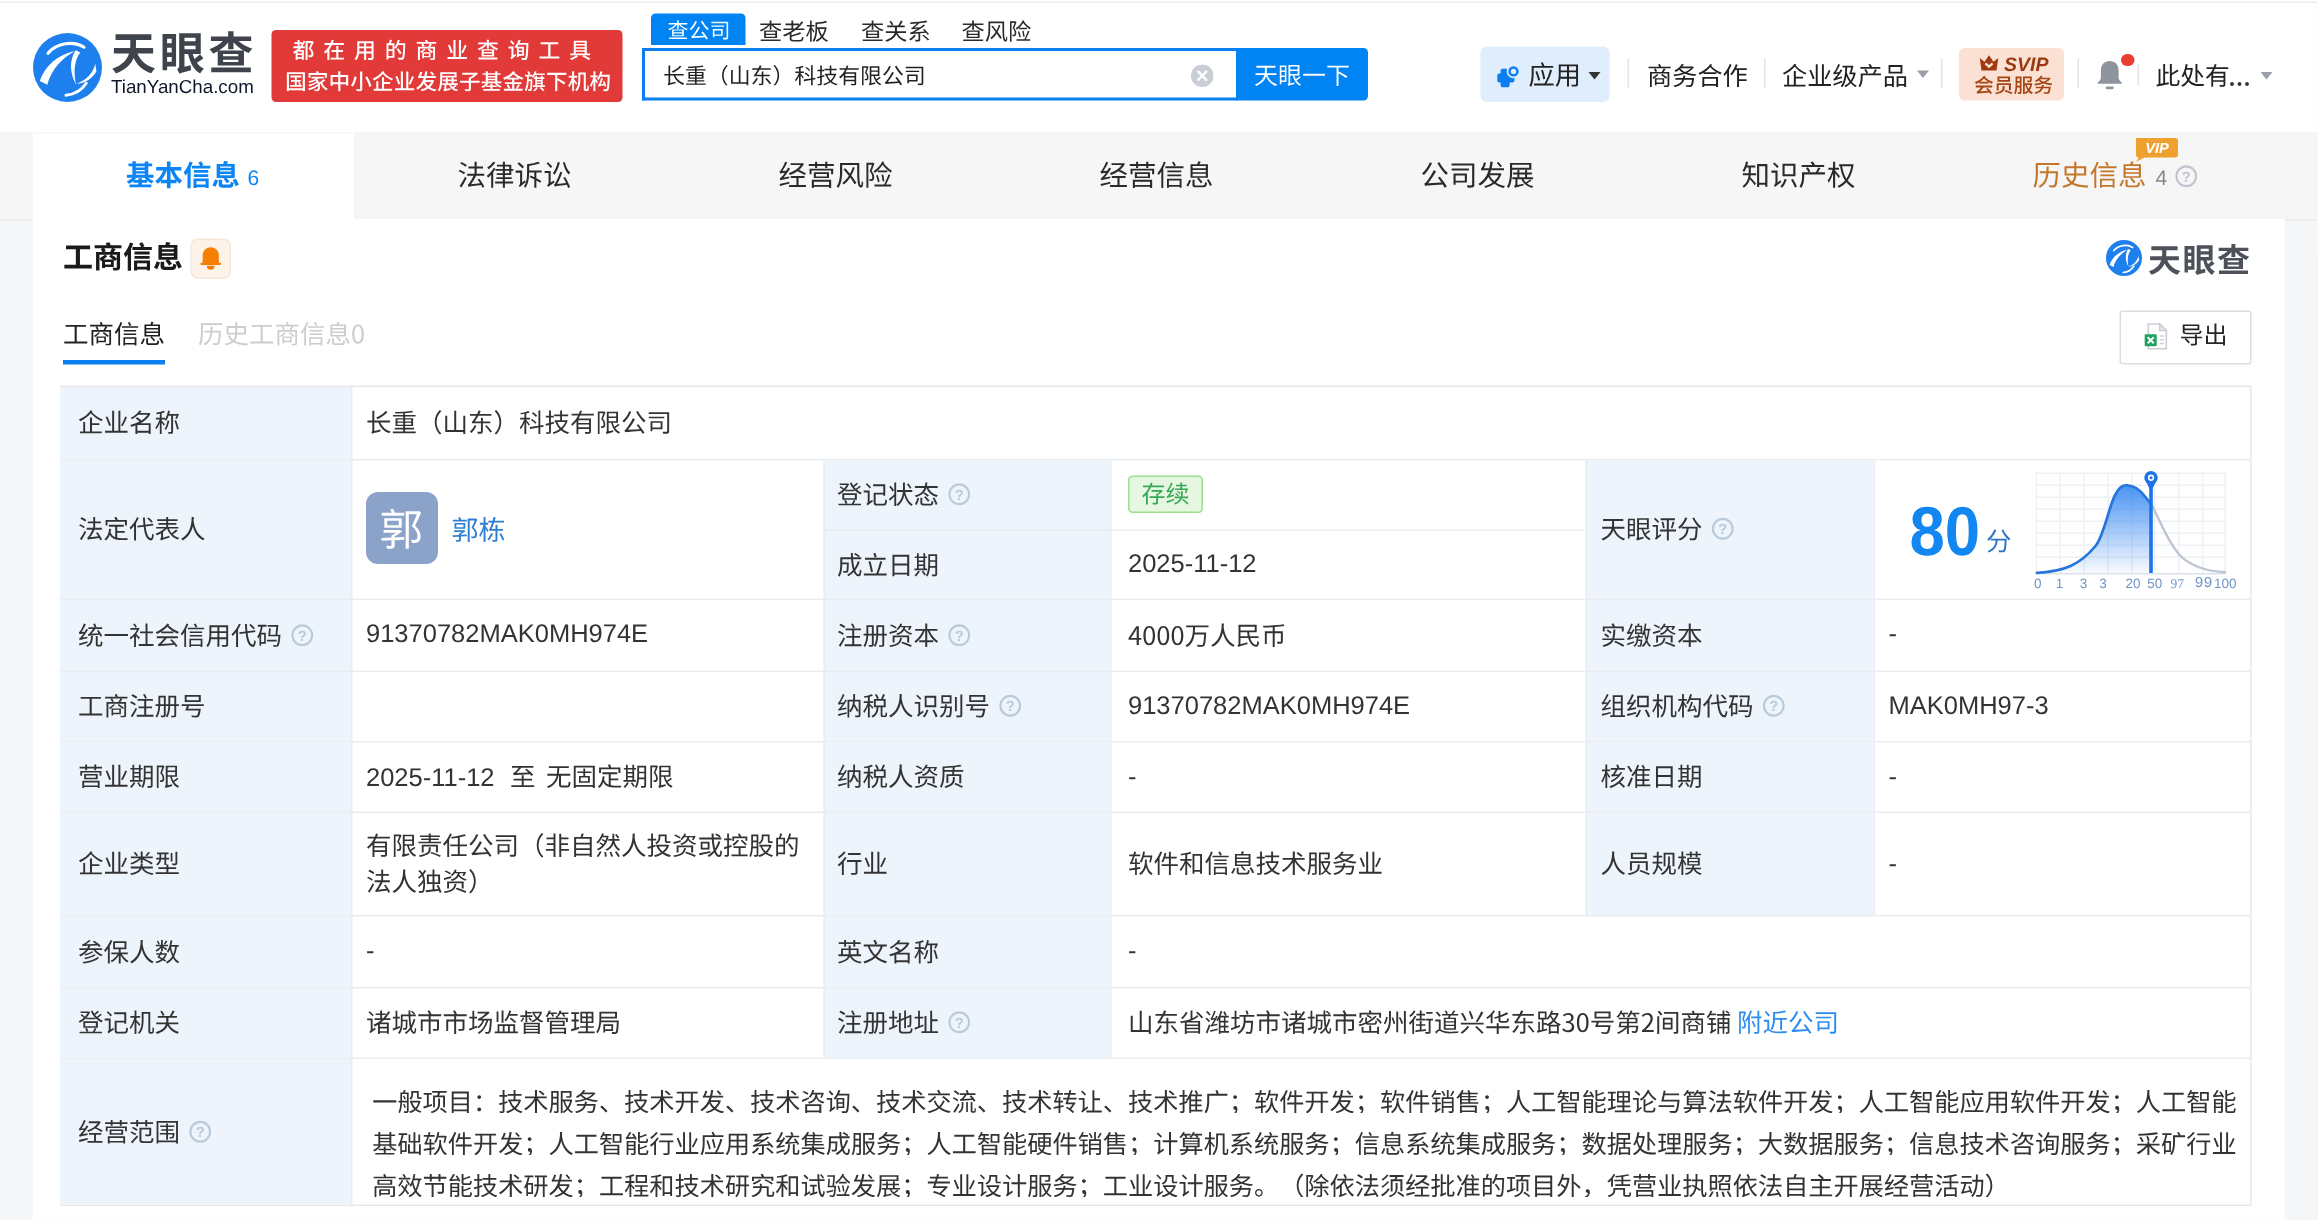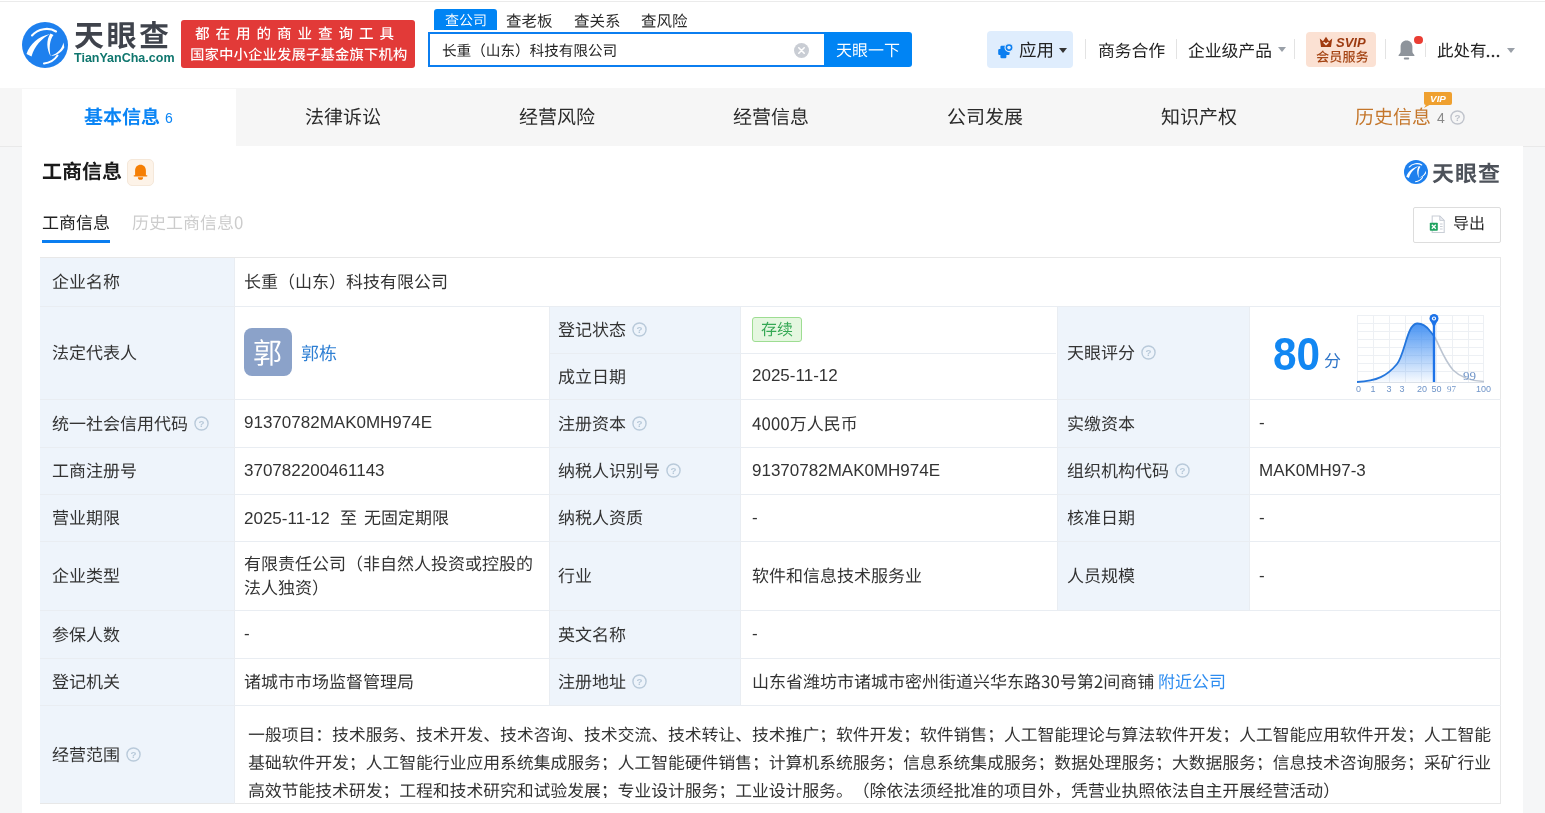--- a/index.html
+++ b/index.html
@@ -266,21 +266,21 @@
 <path d="M4.5 32 C8 22 16 14.5 28 12 C20 16.5 12.5 23.5 9.5 34.5 Z" fill="#fff"></path>
 <path d="M28.5 11.5 C24 18 24.5 27 28.8 34.5 C26.8 27 27.5 18 31.5 13 Z" fill="#fff"></path>
 <path d="M41.5 20.5 C40 27 35.5 31.5 29 33.8 C34.5 33.8 39.5 30.5 42.3 25.5 Z" fill="#fff"></path>
 <path d="M22 41.5 C27.5 41 32.5 38 35.5 33.5" stroke="#fff" stroke-width="2" fill="none" stroke-linecap="round"></path>
 </svg>
     <svg class="t" style="left:74px;top:20px;width:95.0px;height:30px;" viewBox="0 -880 3167 1000" fill="#3f434c">
       <use href="#b5929" x="0"></use>
       <use href="#b773c" x="1083"></use>
       <use href="#b67e5" x="2167"></use>
     </svg>
-    <div style="position:absolute;left:74px;top:51px;width:100px;font-family:'Liberation Sans';font-size:12.5px;font-weight:bold;color:#0f766e;letter-spacing:0px">TianYanCha.com</div>
+    <div style="position:absolute;left:74px;top:51px;width:100px;font-family:'Liberation Sans';font-size:12.5px;font-weight:normal;color:#0f172a;letter-spacing:0px">TianYanCha.com</div>
     <div style="position:absolute;left:181px;top:20px;width:234px;height:48px;background:#e23a38;border-radius:3px;"></div>
     <svg class="t" style="left:194.5px;top:25.5px;width:199.1px;height:14.6px;" viewBox="0 -880 13637 1000" fill="#fff">
       <use href="#m90fd" x="0"></use>
       <use href="#m5728" x="1404"></use>
       <use href="#m7528" x="2808"></use>
       <use href="#m7684" x="4212"></use>
       <use href="#m5546" x="5616"></use>
       <use href="#m4e1a" x="7021"></use>
       <use href="#m67e5" x="8425"></use>
       <use href="#m8be2" x="9829"></use>
@@ -656,21 +656,21 @@
 <circle cx="77" cy="4.5" r="2.1" fill="#fff"></circle>
 <circle cx="77" cy="4.5" r="1" fill="#1d73e8"></circle>
 </svg>
     <div style="position:absolute;left:1356px;top:384px;font-family:'Liberation Sans';font-size:9px;color:#6f94c8">0</div>
     <div style="position:absolute;left:1370.5px;top:384px;font-family:'Liberation Sans';font-size:9px;color:#6f94c8">1</div>
     <div style="position:absolute;left:1386.5px;top:384px;font-family:'Liberation Sans';font-size:9px;color:#6f94c8">3</div>
     <div style="position:absolute;left:1399.5px;top:384px;font-family:'Liberation Sans';font-size:9px;color:#6f94c8">3</div>
     <div style="position:absolute;left:1417px;top:384px;font-family:'Liberation Sans';font-size:9px;color:#6f94c8">20</div>
     <div style="position:absolute;left:1431.5px;top:384px;font-family:'Liberation Sans';font-size:9px;color:#6f94c8">50</div>
     <div style="position:absolute;left:1447px;top:384px;font-family:Liberation Serif, serif;font-size:9px;color:#6f94c8">97</div>
-    <div style="position:absolute;left:1463px;top:368px;font-family:Liberation Serif, serif;font-size:13px;color:#6f94c8">99</div>
+    <div style="position:absolute;left:1463px;top:384px;font-family:Liberation Mono, monospace;font-size:10px;color:#6f94c8">99</div>
     <div style="position:absolute;left:1476px;top:384px;font-family:'Liberation Sans';font-size:9px;color:#6f94c8">100</div>
     <div style="position:absolute;left:52px;top:409.25px;width:400px;height:28px;display:flex;align-items:center;justify-content:flex-start;">
       <svg class="ti" style="width:136.0px;height:17px;" viewBox="0 -880 8000 1000" fill="#333333">
         <use href="#r7edf" x="0"></use>
         <use href="#r4e00" x="1000"></use>
         <use href="#r793e" x="2000"></use>
         <use href="#r4f1a" x="3000"></use>
         <use href="#r4fe1" x="4000"></use>
         <use href="#r7528" x="5000"></use>
         <use href="#r4ee3" x="6000"></use>
@@ -720,23 +720,20 @@
       <span style="font-family:'Liberation Sans';font-size:17px;color:#333333">-</span>
     </div>
     <div style="position:absolute;left:52px;top:456.5px;width:400px;height:28px;display:flex;align-items:center;justify-content:flex-start;">
       <svg class="ti" style="width:85.0px;height:17px;" viewBox="0 -880 5000 1000" fill="#333333">
         <use href="#r5de5" x="0"></use>
         <use href="#r5546" x="1000"></use>
         <use href="#r6ce8" x="2000"></use>
         <use href="#r518c" x="3000"></use>
         <use href="#r53f7" x="4000"></use>
       </svg>
-    </div>
-    <div style="position:absolute;left:244px;top:456.5px;width:500px;height:28px;display:flex;align-items:center;justify-content:flex-start;">
-      <span style="font-family:'Liberation Sans';font-size:17px;color:#333333">370782200461143</span>
     </div>
     <div style="position:absolute;left:558px;top:456.5px;width:400px;height:28px;display:flex;align-items:center;justify-content:flex-start;">
       <svg class="ti" style="width:102.0px;height:17px;" viewBox="0 -880 6000 1000" fill="#333333">
         <use href="#r7eb3" x="0"></use>
         <use href="#r7a0e" x="1000"></use>
         <use href="#r4eba" x="2000"></use>
         <use href="#r8bc6" x="3000"></use>
         <use href="#r522b" x="4000"></use>
         <use href="#r53f7" x="5000"></use>
       </svg>

